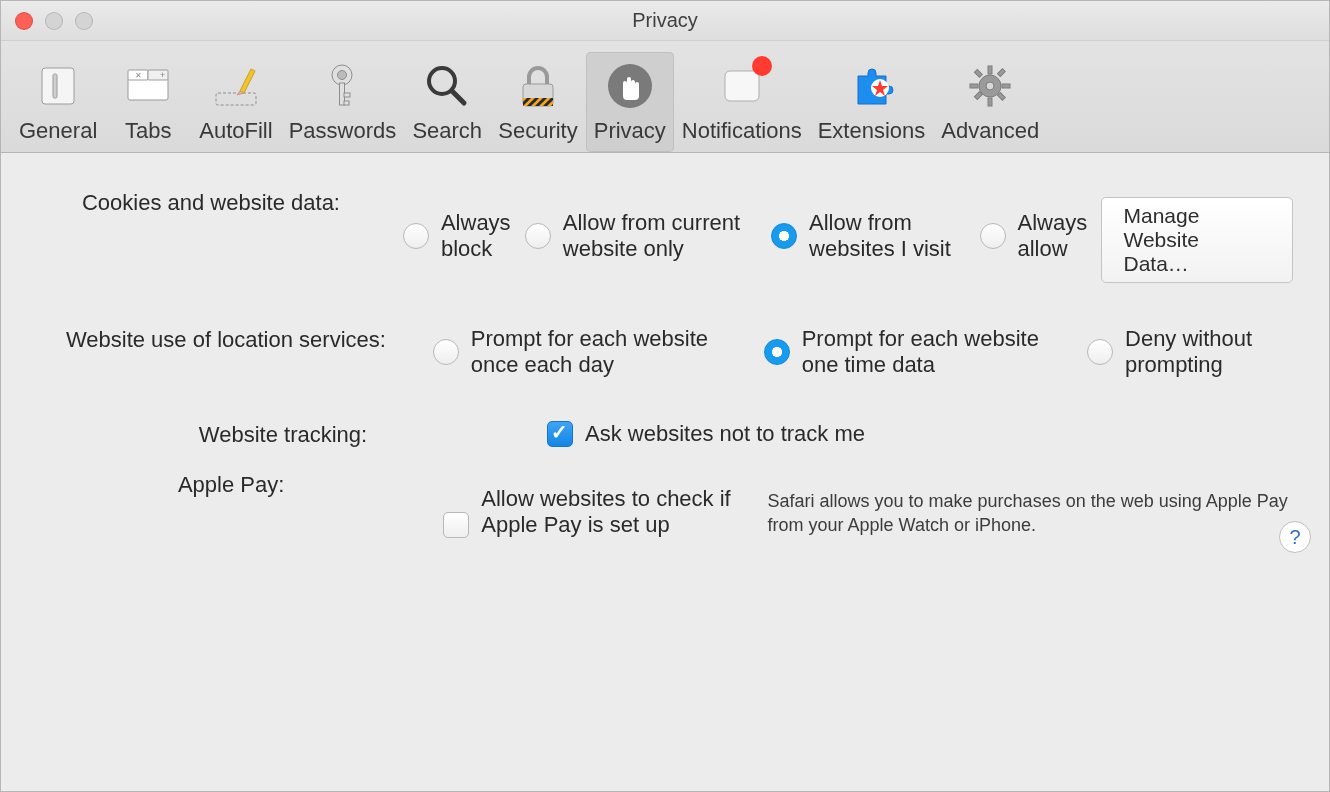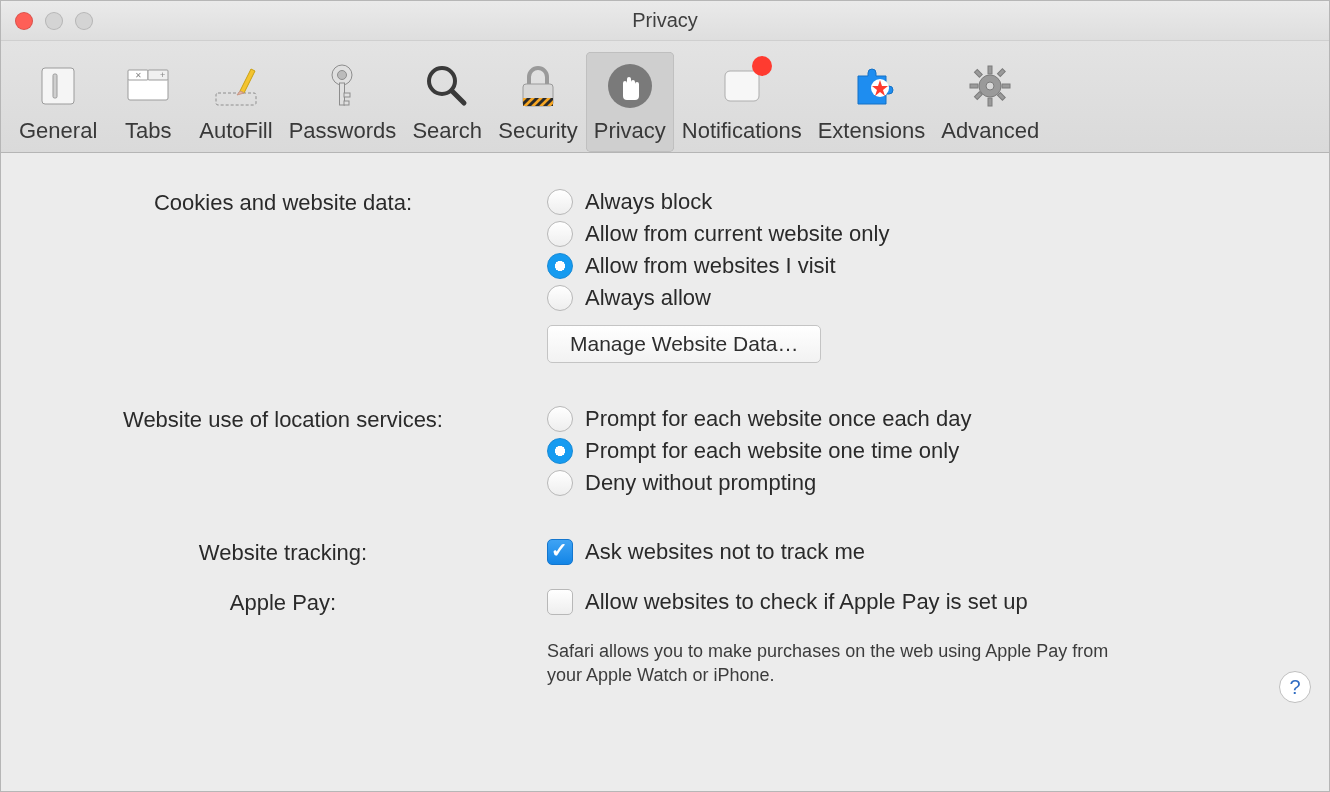--- a/index.html
+++ b/index.html
@@ -52,21 +52,21 @@
     .toolbar-icon { width:56px; height:56px; display:flex; align-items:center; justify-content:center; margin-bottom:4px; position:relative; }
     .toolbar-label { font-size:22px; color:#393939; }
     .pane {
       padding:36px 36px 28px 36px;
       position:relative;
       color:#2a2a2a;
       font-size:22px;
     }
     .row { display:flex; align-items:flex-start; margin-bottom:5px; }
     .label-col { width:510px; text-align:center; padding-right:18px; padding-top:1px; }
-    .controls { display:flex; flex-direction:column; gap:6px; }
+    .controls { display:flex; flex-direction:row; gap:6px; }
     .radio { display:flex; align-items:center; gap:12px; cursor:pointer; }
     .radio-circle {
       width:26px; height:26px; border-radius:50%;
       background:linear-gradient(to bottom,#fff,#eee);
       border:1px solid #b8b8b8; position:relative;
       flex-shrink:0;
     }
     .radio.checked .radio-circle { background:radial-gradient(circle at 50% 50%, #fff 0, #fff 5px, #169BF0 5px, #169BF0 100%); border-color:#1388d6; }
     .radio.checked .radio-circle::after { content:''; position:absolute; width:10px; height:10px; background:#fff; border-radius:50%; left:50%; top:50%; transform:translate(-50%,-50%); }
     .checkbox { display:flex; align-items:flex-end; gap:12px; cursor:pointer; }
@@ -270,21 +270,21 @@
 
     <div class="row">
       <div class="label-col">Website use of location services:</div>
       <div class="controls">
         <div class="radio">
             <div class="radio-circle"></div>
             <span>Prompt for each website once each day</span>
           </div>
         <div class="radio checked">
             <div class="radio-circle"></div>
-            <span>Prompt for each website one time only</span>
+            <span>Prompt for each website one time data</span>
           </div>
         <div class="radio">
             <div class="radio-circle"></div>
             <span>Deny without prompting</span>
           </div>
       </div>
     </div>
 
     <div class="section-gap"></div>
 

